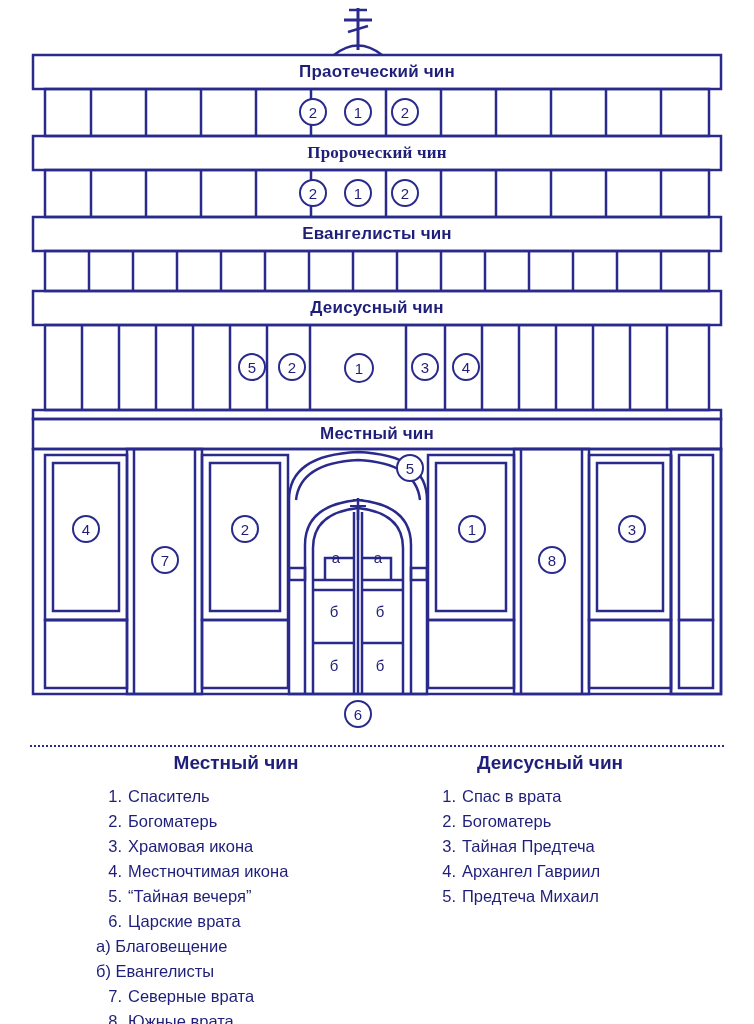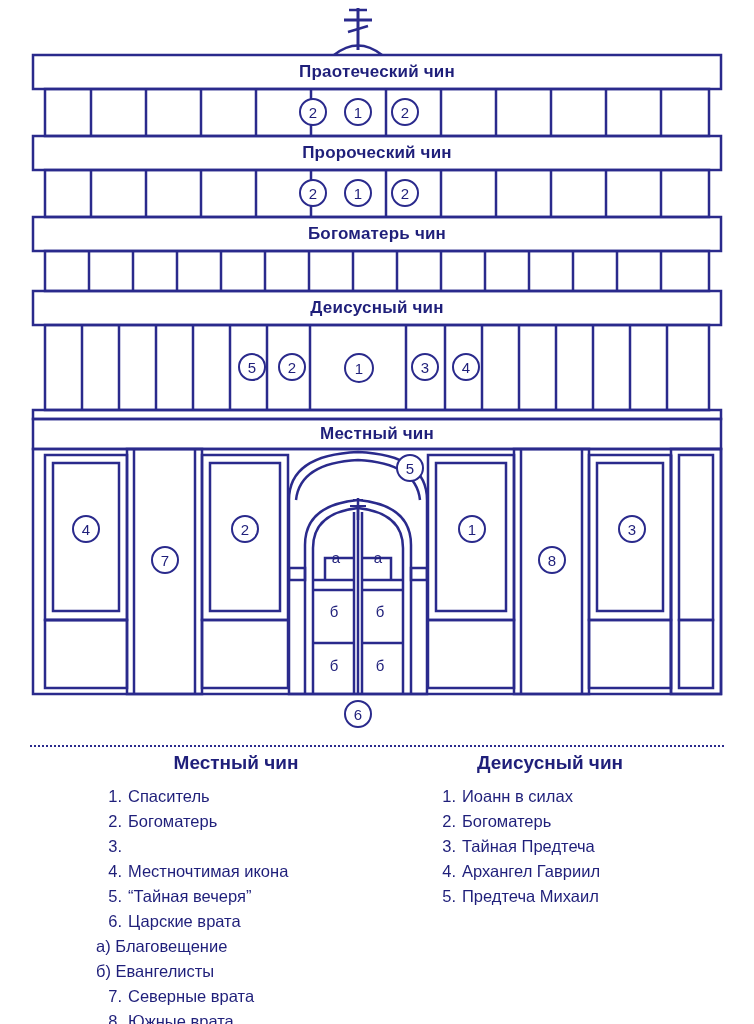--- a/index.html
+++ b/index.html
@@ -252,22 +252,22 @@
         <rect x="671" y="449" width="50" height="245"></rect>
         <line x1="671" y1="455" x2="671" y2="694"></line>
 
         <rect x="679" y="455" width="34" height="165"></rect>
         <rect x="679" y="620" width="34" height="68"></rect>
       </g>
     </svg>
 
     
     <div class="band-label" style="left:33px; top:55px; width:688px; height:34px;">Праотеческий чин</div>
-    <div class="band-label" style="left:33px; top:136px; width:688px; height:34px;">Пророческий чин</div>
-    <div class="band-label" style="left:33px; top:217px; width:688px; height:34px;">Богоматерь чин</div>
+    <div class="band-label" style="left:33px; top:136px; width:688px; height:34px;font-family:Liberation Serif, serif;">Пророческий чин</div>
+    <div class="band-label" style="left:33px; top:217px; width:688px; height:34px;">Евангелисты чин</div>
     <div class="band-label" style="left:33px; top:291px; width:688px; height:34px;">Деисусный чин</div>
     <div class="band-label" style="left:33px; top:419px; width:688px; height:30px;">Местный чин</div>
 
     
     <div class="circ" style="left:299px; top:98px; width:28px; height:28px;">2</div>
     <div class="circ" style="left:344px; top:98px; width:28px; height:28px;">1</div>
     <div class="circ" style="left:391px; top:98px; width:28px; height:28px;">2</div>
 
     
     <div class="circ" style="left:299px; top:179px; width:28px; height:28px;">2</div>
@@ -309,20 +309,21 @@
         <li>
             <span class="num">1.</span>
             <span class="txt">Спаситель</span>
           </li>
         <li>
             <span class="num">2.</span>
             <span class="txt">Богоматерь</span>
           </li>
         <li>
             <span class="num">3.</span>
+            <span class="txt">Храмовая икона</span>
           </li>
         <li>
             <span class="num">4.</span>
             <span class="txt">Местночтимая икона</span>
           </li>
         <li>
             <span class="num">5.</span>
             <span class="txt">“Тайная вечеря”</span>
           </li>
         <li>
@@ -340,21 +341,21 @@
             <span class="txt">Южные врата</span>
           </li>
       </ol>
     </div>
 
     <div class="legend-col right">
       <div class="legend-title">Деисусный чин</div>
       <ol class="legend-list">
         <li>
             <span class="num">1.</span>
-            <span class="txt">Иоанн в силах</span>
+            <span class="txt">Спас в врата</span>
           </li>
         <li>
             <span class="num">2.</span>
             <span class="txt">Богоматерь</span>
           </li>
         <li>
             <span class="num">3.</span>
             <span class="txt">Тайная Предтеча</span>
           </li>
         <li>

